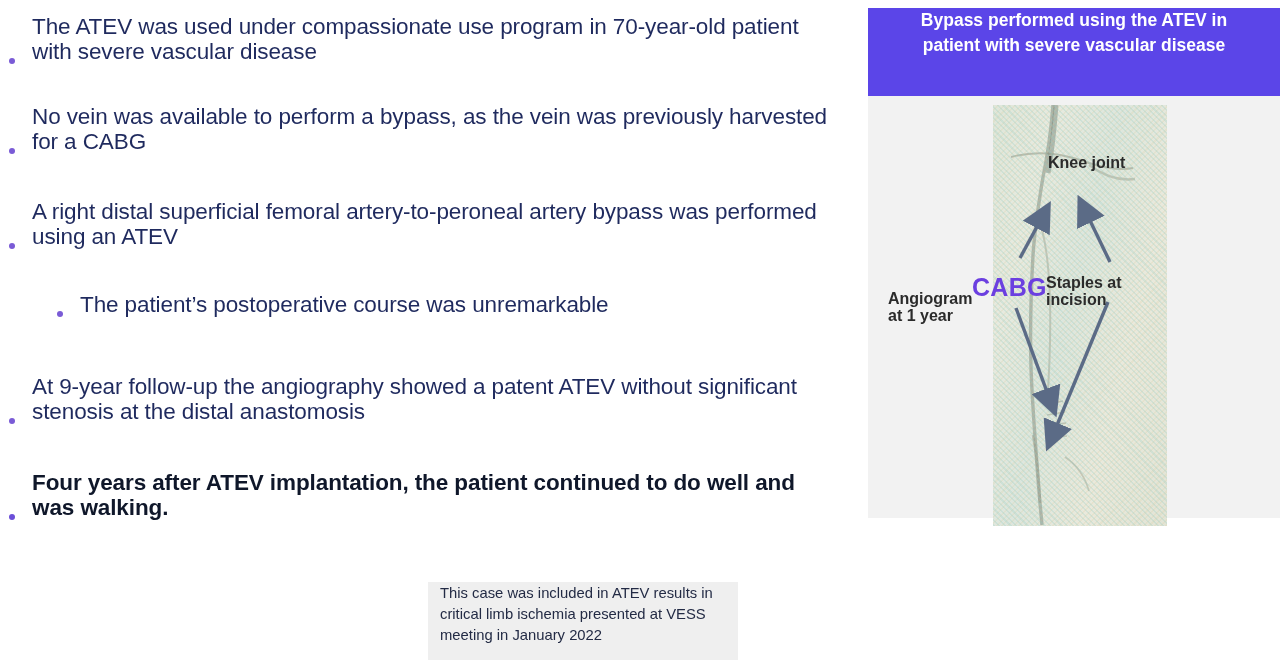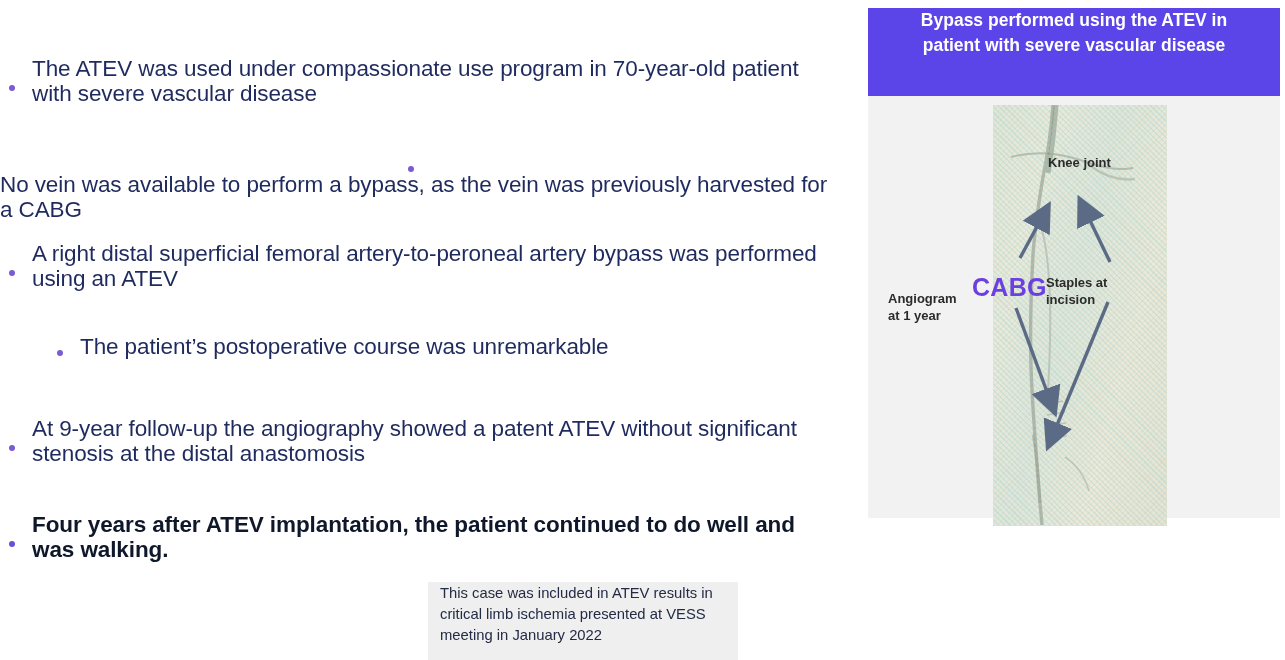--- a/index.html
+++ b/index.html
@@ -10,23 +10,22 @@
     overflow:hidden;
   }
   .slide { position:relative; width:1285px; height:660px; background:#fff; }
 
   
   .bullets { position:absolute; left:0; top:0; width:845px; }
 
   .bullet-row {
     position:absolute;
     display:flex;
-    align-items:center;
+    align-items:flex-end;
     width:830px;
-    margin-top:42px;
   }
   .bullet-dot {
     flex:0 0 auto;
     width:6px; height:6px;
     border-radius:50%;
     background:#7a5bd6;
     margin-top:13px;
     margin-left:9px;
     margin-right:17px;
   }
@@ -128,21 +127,21 @@
     position:absolute; inset:0;
     background-image:
       repeating-linear-gradient(45deg, rgba(150,205,195,0.30) 0 1.5px, transparent 1.5px 4px),
       repeating-linear-gradient(-45deg, rgba(215,200,150,0.22) 0 1.5px, transparent 1.5px 4px);
     opacity:0.85;
   }
   .angio-svg { position:absolute; inset:0; width:100%; height:100%; }
 
   .img-label {
     position:absolute;
-    font-size:13px;
+    font-size:16px;
     font-weight:bold;
     color:#2b2b2b;
     line-height:17px;
   }
   .lbl-knee   { left:180px; top:58px; }
   .lbl-staples{ left:178px; top:178px; }
   .lbl-angio  { left:20px;  top:194px; }
 
   .atev-tag {
     position:absolute;
@@ -159,21 +158,21 @@
 
 <div class="slide">
 
   <div class="bullets">
 
     <div class="bullet-row" style="top:14px;">
       <span class="bullet-dot"></span>
       <span class="bullet-text">The ATEV was used under compassionate use program in 70-year-old patient with severe vascular disease</span>
     </div>
 
-    <div class="bullet-row" style="top:111px;flex-direction:column;">
+    <div class="bullet-row" style="top:104px;">
       <span class="bullet-dot"></span>
       <span class="bullet-text">No vein was available to perform a bypass, as the vein was previously harvested for a CABG</span>
     </div>
 
     <div class="bullet-row" style="top:199px;">
       <span class="bullet-dot"></span>
       <span class="bullet-text">A right distal superficial femoral artery-to-peroneal artery bypass was performed using an ATEV</span>
     </div>
 
     <div class="bullet-row" style="top:292px;padding-left:48px;">

